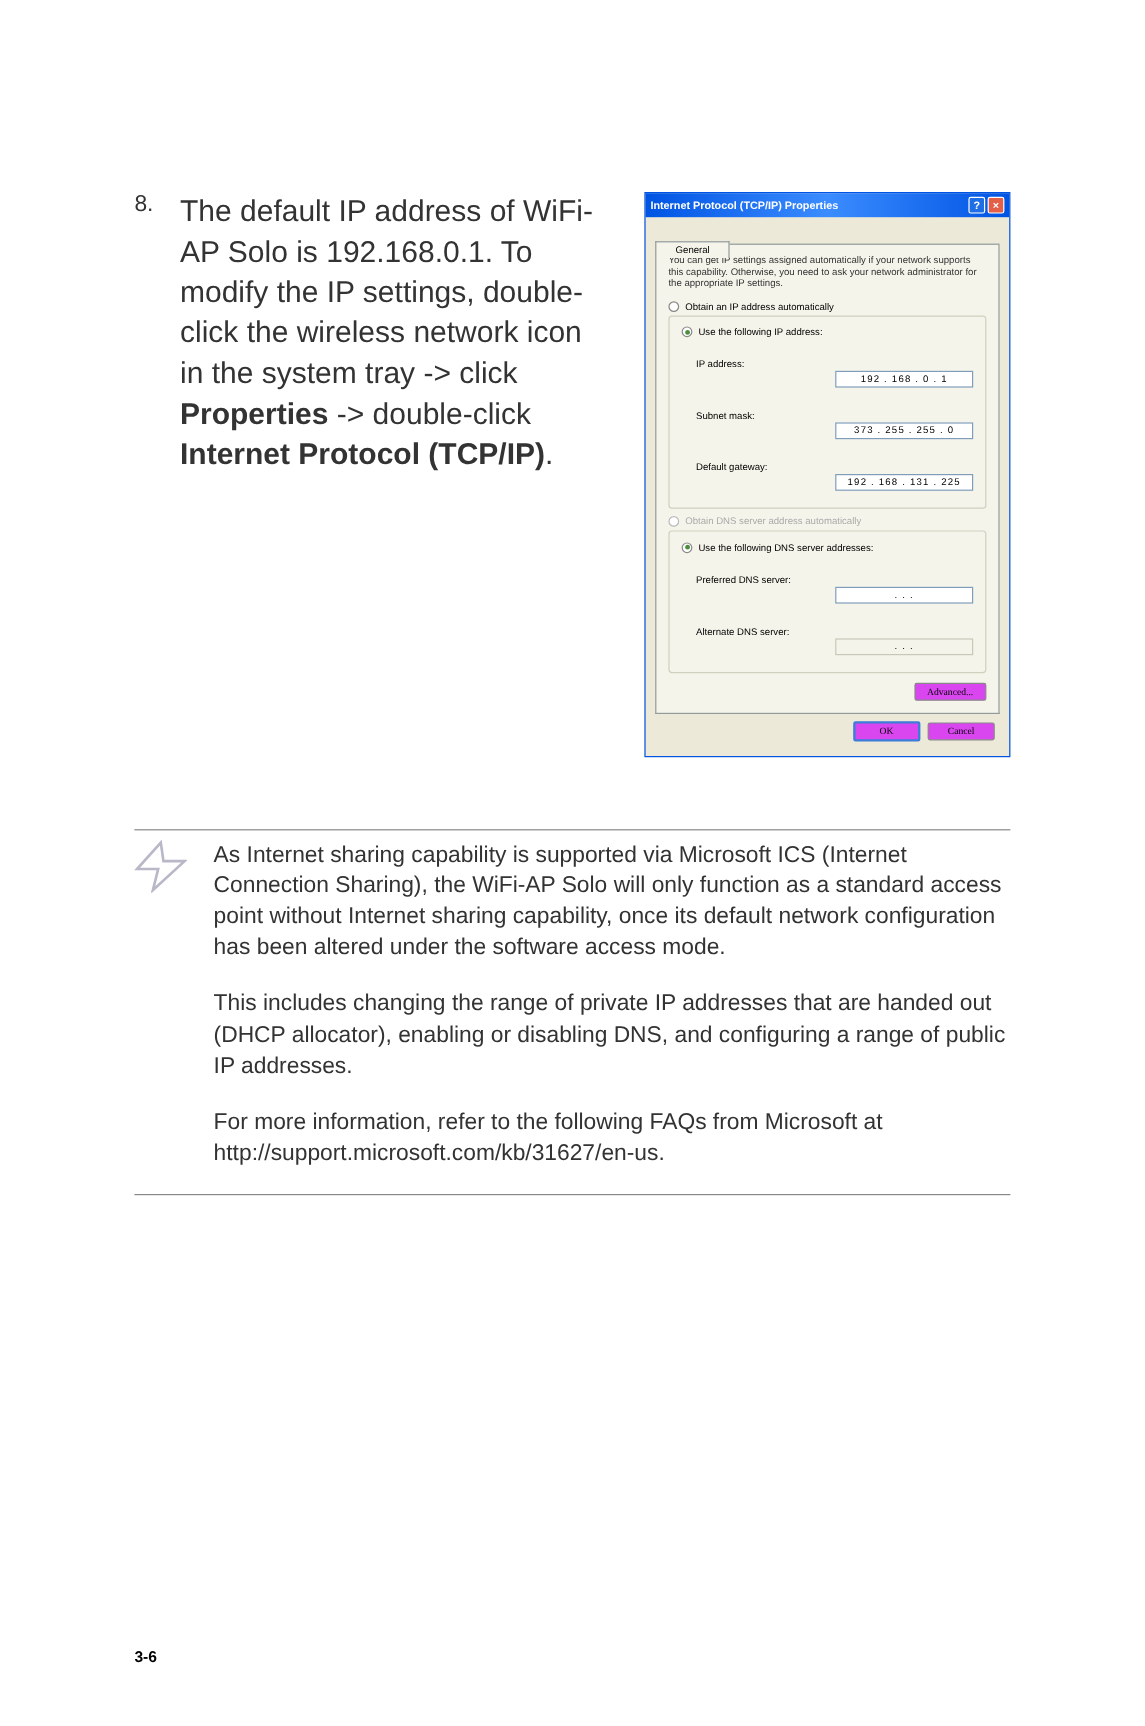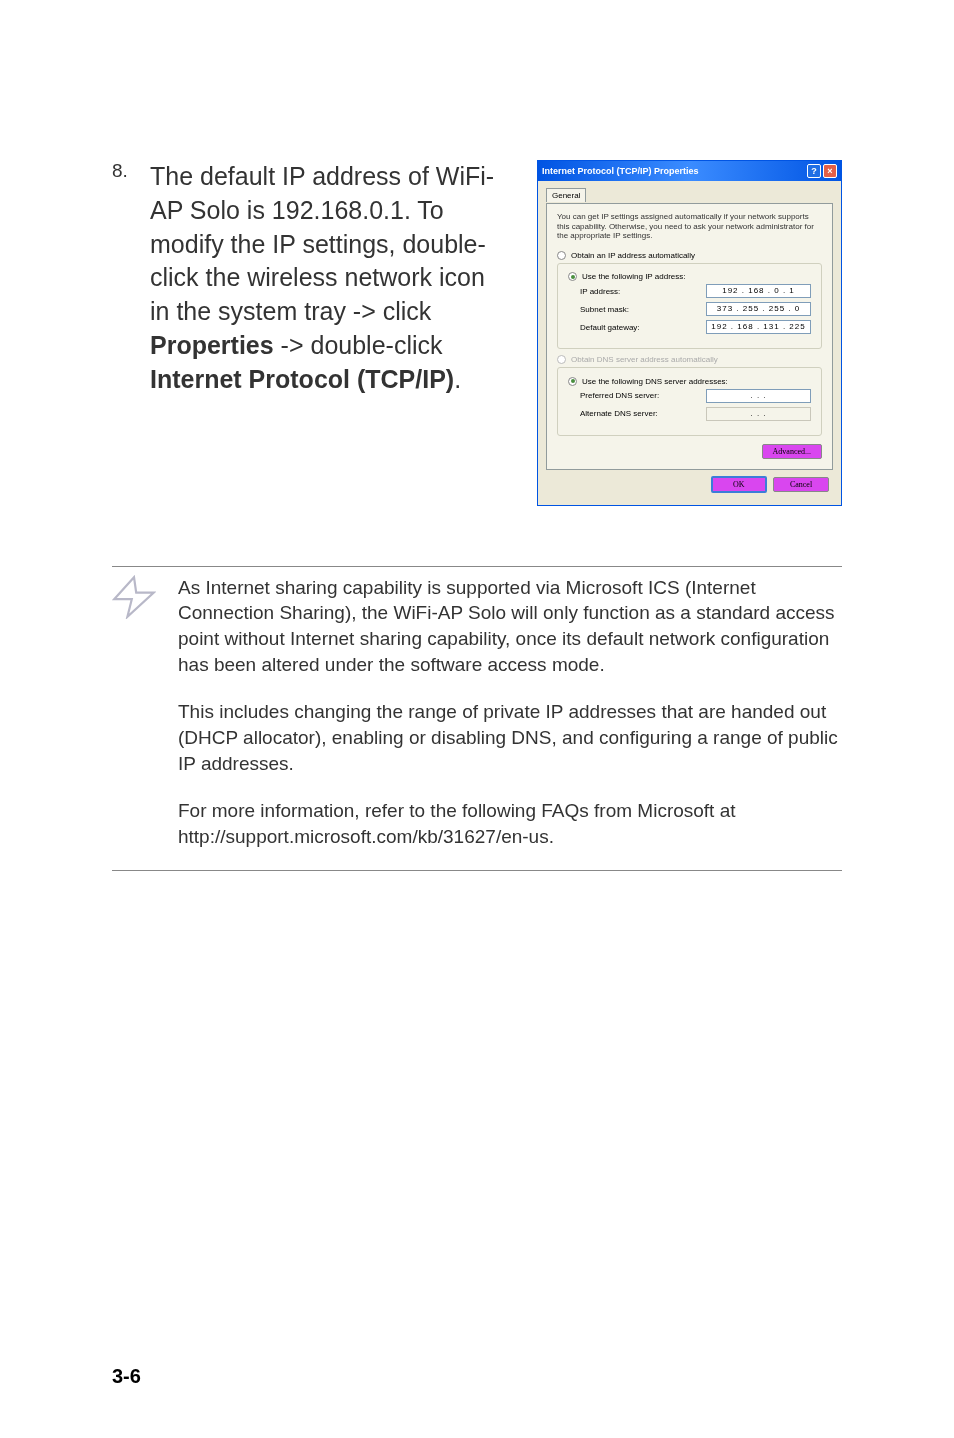--- a/index.html
+++ b/index.html
@@ -46,24 +46,24 @@
     }
     .help-btn { background: #1F6EE5; color: #fff; }
     .close-btn { background: #E35F48; color: #fff; }
     .dialog-body { padding: 6px 8px 8px 8px; }
     .tab-header { border-bottom: 1px solid #919B9C; position: relative; height: 17px; }
     .tab { 
       display: inline-block;
       background: #F5F4EA; 
       border: 1px solid #919B9C; 
       border-bottom: none; 
-      padding: 2px 5px; 
+      padding: 2px 16px; 
       font-size: 8px;
       position: relative;
-      top: 1px;
+      top: 14px;
     }
     .panel { 
       background: #F5F4EA; 
       border: 1px solid #919B9C;
       border-top: none;
       padding: 8px 10px 10px 10px; 
     }
     .info-text { font-size: 8px; color: #333; line-height: 1.2; margin-bottom: 10px; }
     .radio-row { display: flex; gap: 5px; margin-bottom: 3px; }
     .radio { 
@@ -89,27 +89,28 @@
     .fieldgroup .radio-row:first-child { margin-top: -15px; background: #F5F4EA; display: inline-flex; padding-right: 4px; }
     .field-row { 
       display: flex; 
       justify-content: space-between; 
       align-items: center; 
       margin-bottom: 4px; 
       padding-left: 12px;
     }
     .field-label { font-size: 8px; }
     .ip-input { 
-      width: 105px; height: 14px; 
+      width: 115px; height: 14px; 
       border: 1px solid #7F9DB9; 
       background: #fff; 
       font-size: 8px; 
       text-align: center; 
       padding: 1px 3px;
       letter-spacing: 1px;
+      margin-top: 25px;
     }
     .ip-input.disabled { background: #F5F4EA; border-color: #C9C7BA; }
     .btn-row-right { text-align: right; margin-top: 8px; }
     .win-btn { 
       background: #d946ef; 
       border: 1px solid #888; 
       border-radius: 2px;
       padding: 2px 10px; 
       font-size: 8px; 
       font-family: Liberation Serif, serif;
@@ -131,21 +132,21 @@
     }
     .note-icon svg { width: 44px; height: 44px; }
     .note-text { font-size: 19px; line-height: 1.35; color: #333; flex: 1; }
     .note-text p { margin-bottom: 22px; }
     .note-text p:last-child { margin-bottom: 0; }
     
     .page-num { 
       position: absolute; 
       bottom: 50px; 
       left: 112px; 
-      font-size: 20px; 
+      font-size: 13px; 
       font-weight: bold; 
     }
   </style>
 </head>
 <body>
 
 <div class="content">
   <div class="top-row">
     <div class="left-col">
       <div class="step-num">8.</div>

